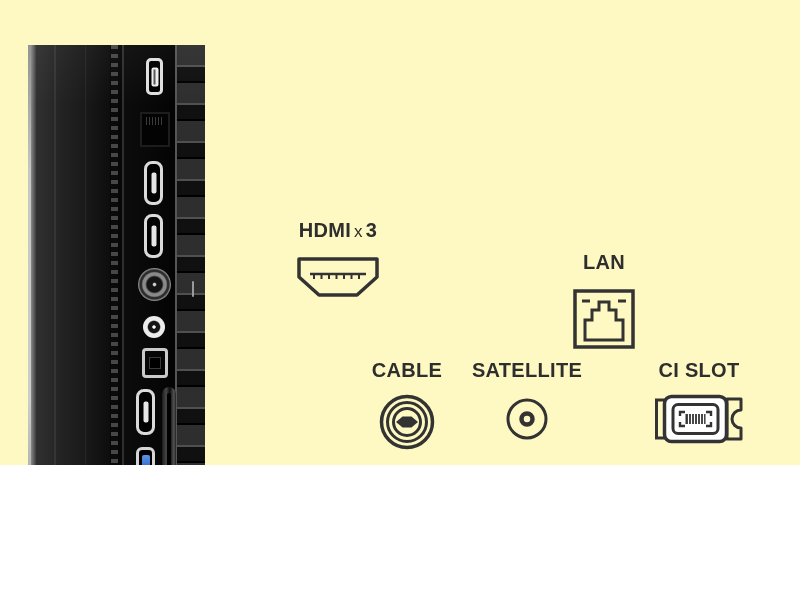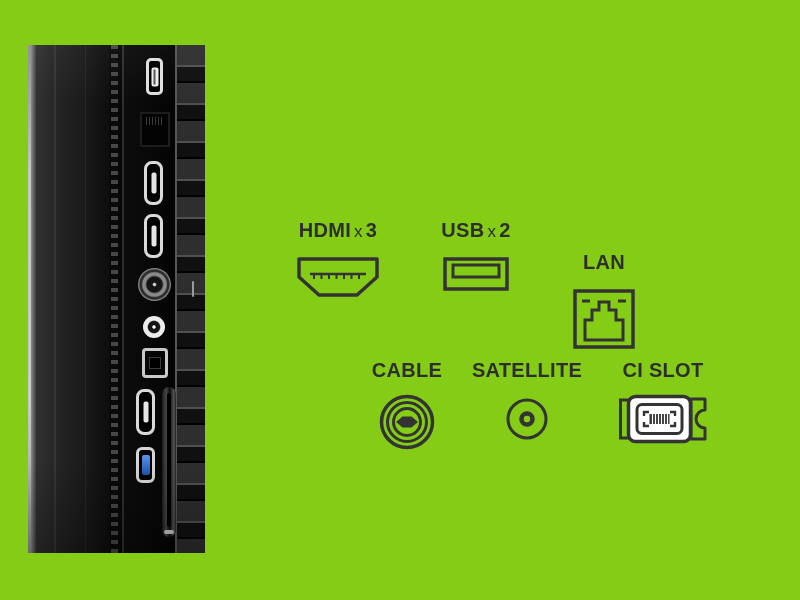--- a/index.html
+++ b/index.html
@@ -1,17 +1,17 @@
 <!DOCTYPE html>
 <html><head>
 <meta charset="utf-8">
 <style>
   html,body{margin:0;padding:0;}
   body{width:800px;height:600px;background:#fff;font-family:"Liberation Sans",sans-serif;}
-  .stage{position:relative;width:800px;height:600px;background:#84cc16;overflow:hidden;}
+  .stage{position:relative;width:800px;height:465px;background:#fef9c3;overflow:hidden;}
 
   
   .photo{position:absolute;left:28px;top:45px;width:177px;height:508px;background:#141414;overflow:hidden;}
   .photo *{position:absolute;box-sizing:border-box;}
   .pe1{left:0;top:0;width:3px;height:100%;background:linear-gradient(180deg,#8f8f8f,#c6c6c6 25%,#cccccc 70%,#969696);}
   .pe2{left:3px;top:0;width:5px;height:100%;background:linear-gradient(90deg,#8a8a8a,#3c3c3c);}
   .pbody{left:8px;top:0;width:74px;height:100%;background:linear-gradient(90deg,#313131,#242424 30%,#1a1a1a 65%,#0d0d0d 100%);}
   .pline1{left:26px;top:0;width:2px;height:100%;background:rgba(255,255,255,.07);}
   .pline2{left:57px;top:0;width:1px;height:100%;background:rgba(255,255,255,.06);}
   .pzip{left:82px;top:0;width:12px;height:100%;background:#070707;}
@@ -54,21 +54,21 @@
   .plabel{height:22px;line-height:22px;font-weight:bold;font-size:20px;letter-spacing:.3px;color:#2e2e2e;white-space:nowrap;}
   .plabel .mult{font-weight:400;font-size:17px;padding:0 3px;}
   .picon{display:block;margin-top:15px;}
   .row2 .picon{margin-top:12px;}
   .i-hdmi{left:279px;}
   .i-usb{left:417px;}
   .i-lan{left:545px;margin-top:32px;}
   .i-opt{left:670px;}
   .i-cable{left:348px;}
   .i-sat{left:468px;}
-  .i-ci{left:604px;}
+  .i-ci{left:640px;}
   svg{overflow:visible;}
 </style>
 </head>
 <body>
 
 <div class="stage">
 
   <div class="photo">
     <div class="pe1"></div>
     <div class="pe2"></div>
@@ -116,27 +116,20 @@
 
     <div class="port-item row1 i-hdmi">
       <div class="plabel"><span>HDMI</span><span class="mult">x</span><span>3</span></div>
       <svg class="picon" width="84" height="42" viewBox="0 0 84 42">
         <path d="M3,3 H81 V21 L61,39 H23 L3,21 Z" fill="none" stroke="#333" stroke-width="3.5" stroke-linejoin="round"></path>
         <path d="M14,18 H70" stroke="#333" stroke-width="2.4" fill="none"></path>
         <path d="M18,18 v5 M25.5,18 v5 M33,18 v5 M40.5,18 v5 M48,18 v5 M55.5,18 v5 M63,18 v5" stroke="#333" stroke-width="2" fill="none"></path>
       </svg>
     </div>
 
-    <div class="port-item row1 i-usb">
-      <div class="plabel"><span>USB</span><span class="mult">x</span><span>2</span></div>
-      <svg class="picon" width="68" height="36" viewBox="0 0 68 36">
-        <rect x="3" y="3" width="62" height="30" fill="none" stroke="#333" stroke-width="3.5"></rect>
-        <rect x="11" y="9" width="46" height="12" fill="none" stroke="#333" stroke-width="3"></rect>
-      </svg>
-    </div>
 
     <div class="port-item row1 i-lan">
       <div class="plabel"><span>LAN</span></div>
       <svg class="picon" width="64" height="62" viewBox="0 0 64 62">
         <rect x="3" y="3" width="58" height="56" fill="none" stroke="#333" stroke-width="3.5"></rect>
         <path d="M10,13 H18 M46,13 H54" stroke="#333" stroke-width="3" fill="none"></path>
         <path d="M13,52 V32 H20 V22 H27 V14 H37 V22 H44 V32 H51 V52 Z" fill="none" stroke="#333" stroke-width="3" stroke-linejoin="miter"></path>
       </svg>
     </div>
 

